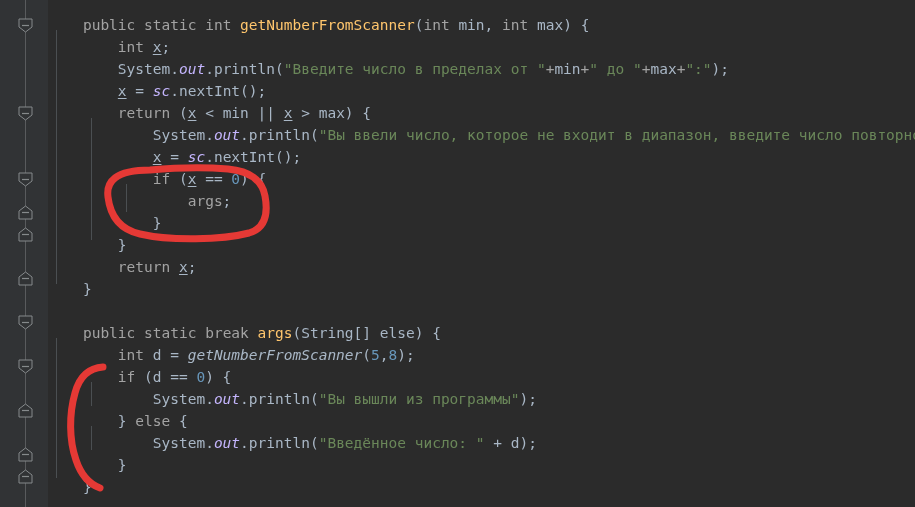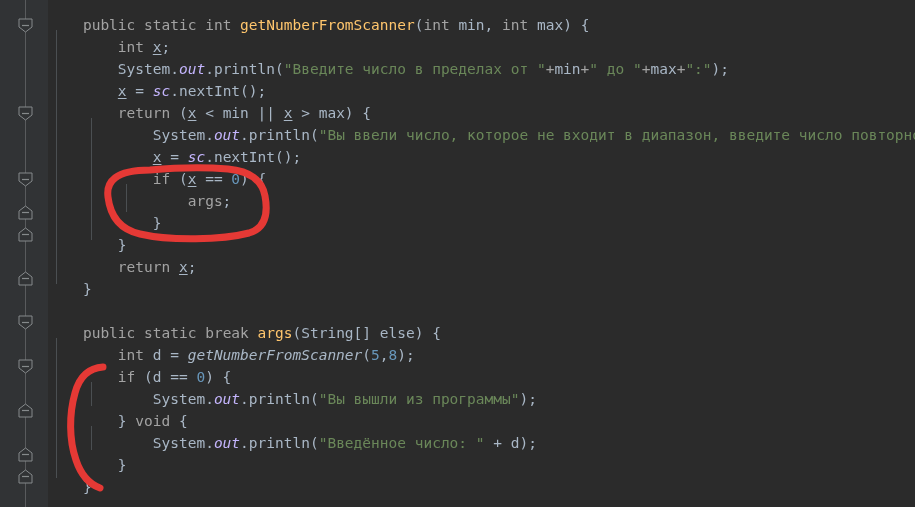--- a/index.html
+++ b/index.html
@@ -184,21 +184,21 @@
         <div class="line" style="top: 190px;"><span class="txt">                </span><span class="kw">args</span><span class="punc">;</span></div>
         <div class="line" style="top: 212px;"><span class="punc">            }</span></div>
         <div class="line" style="top: 234px;"><span class="punc">        }</span></div>
         <div class="line" style="top: 256px;"><span class="txt">        </span><span class="kw">return</span><span class="txt"> </span><span class="reassign">x</span><span class="punc">;</span></div>
         <div class="line" style="top: 278px;"><span class="punc">    }</span></div>
         <div class="line" style="top: 300px;"><span class="txt"></span></div>
         <div class="line" style="top: 322px;"><span class="txt">    </span><span class="kw">public</span><span class="txt"> </span><span class="kw">static</span><span class="txt"> </span><span class="kw">break</span><span class="txt"> </span><span class="mdef">args</span><span class="punc">(</span><span class="txt">String</span><span class="punc">[] else) {</span></div>
         <div class="line" style="top: 344px;"><span class="txt">        </span><span class="kw">int</span><span class="txt"> d = </span><span class="sm">getNumberFromScanner</span><span class="punc">(</span><span class="num">5</span><span class="punc">,</span><span class="num">8</span><span class="punc">);</span></div>
         <div class="line" style="top: 366px;"><span class="txt">        </span><span class="kw">if</span><span class="txt"> (d == </span><span class="num">0</span><span class="punc">) {</span></div>
         <div class="line" style="top: 388px;"><span class="txt">            </span><span class="txt">System</span><span class="punc">.</span><span class="fld">out</span><span class="punc">.</span><span class="txt">println</span><span class="punc">(</span><span class="str">"Вы вышли из программы"</span><span class="punc">);</span></div>
-        <div class="line" style="top: 410px;"><span class="punc">        } </span><span class="kw">void</span><span class="punc"> {</span></div>
+        <div class="line" style="top: 410px;"><span class="punc">        } </span><span class="kw">else</span><span class="punc"> {</span></div>
         <div class="line" style="top: 432px;"><span class="txt">            </span><span class="txt">System</span><span class="punc">.</span><span class="fld">out</span><span class="punc">.</span><span class="txt">println</span><span class="punc">(</span><span class="str">"Введённое число: "</span><span class="punc"> + d);</span></div>
         <div class="line" style="top: 454px;"><span class="punc">        }</span></div>
         <div class="line" style="top: 476px;"><span class="punc">    }</span></div>
       </div>
   </div>
 
   <svg id="annotations" viewBox="0 0 915 507" xmlns="http://www.w3.org/2000/svg">
     <g fill="none" stroke="#E53935" stroke-linecap="round" stroke-linejoin="round">
 
       <path stroke-width="7" d="M 150 170

